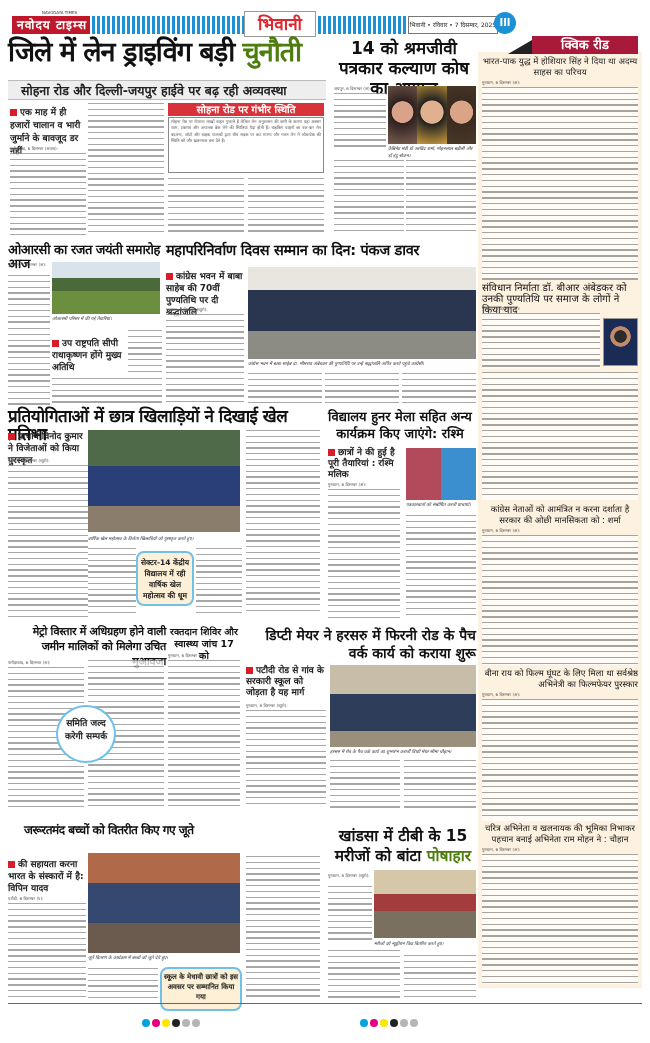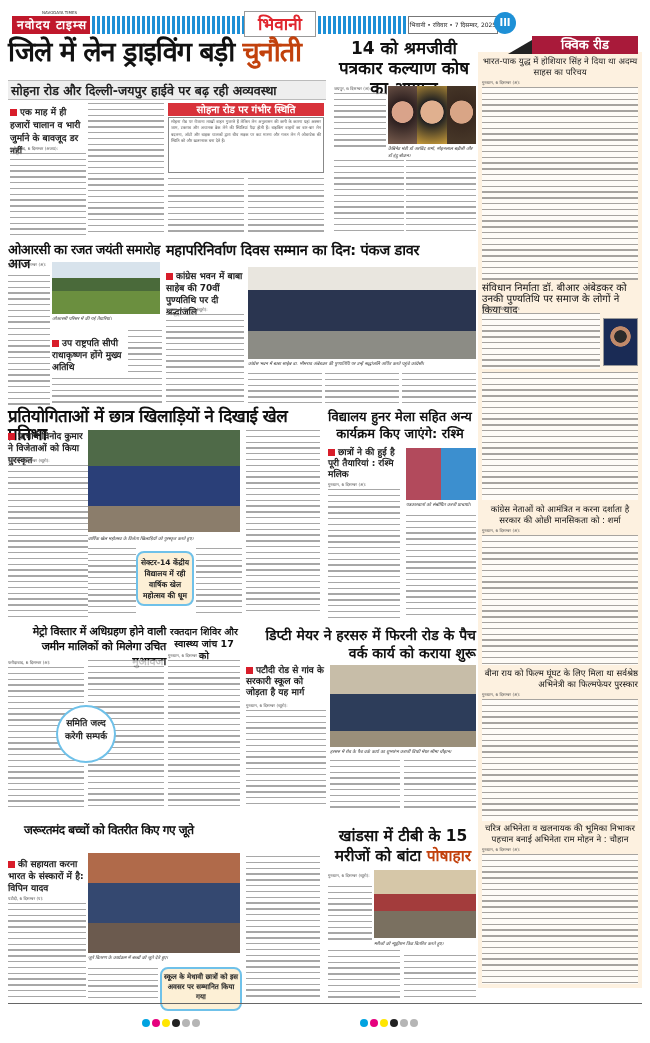--- a/index.html
+++ b/index.html
@@ -7,21 +7,21 @@
 .abs{position:absolute}
 .masthead{position:absolute;left:8px;top:10px;width:636px;height:24px}
 .brand{position:absolute;left:4px;top:6px;width:78px;height:18px;background:#c0182b;color:#fff;font-weight:bold;font-size:12px;line-height:18px;padding-left:5px;letter-spacing:1px}
 .brand-top{position:absolute;left:34px;top:0;font-size:4px;color:#333}
 .stripes{position:absolute;left:84px;top:6px;width:206px;height:18px;background:repeating-linear-gradient(90deg,#1e90d6 0 3px,#fff 3px 5px)}
 .stripes2{position:absolute;left:310px;top:6px;width:92px;height:18px;background:repeating-linear-gradient(90deg,#1e90d6 0 3px,#fff 3px 5px)}
 .city{position:absolute;left:236px;top:1px;width:72px;height:26px;background:#fff;border:1px solid #999;color:#e0262e;font-weight:bold;font-size:17px;text-align:center;line-height:24px}
 .dateline{position:absolute;left:400px;top:6px;width:90px;height:18px;border:1px solid #777;font-size:6px;line-height:16px;text-align:center;background:#fff}
 .pageno{position:absolute;left:486px;top:2px;width:22px;height:22px;border-radius:50%;background:#1e90d6;color:#fff;font-weight:bold;font-size:10px;text-align:center;line-height:22px}
 .hl{font-weight:bold;color:#111;line-height:1.05}
-.blue{color:#c2410c}
+.blue{color:#4d7c0f}
 .red-sq{display:inline-block;width:7px;height:7px;background:#d81d2a;margin-right:3px;vertical-align:middle}
 .txt{font-size:4.2px;line-height:6.3px;color:#555;text-align:justify}
 .txtlines{background:repeating-linear-gradient(180deg,#8a8a8a 0 1.3px,#fff 1.3px 5.8px);opacity:.75}
 .caption{font-size:4.5px;color:#333;font-style:italic;line-height:7px}
 .redbox{background:#d8323a;color:#fff;font-weight:bold;text-align:center}
 .sidebar{position:absolute;left:478px;top:52px;width:164px;height:936px;background:#fdf1e0}
 .sub{font-weight:bold;font-size:9px;line-height:12px;color:#222}
 .rule{border-top:1px solid #666}
 .dots span{display:inline-block;width:8px;height:8px;border-radius:50%;margin-right:2px}
 </style>
@@ -35,21 +35,21 @@
   <div class="stripes2"></div>
   <div class="city">भिवानी</div>
   <div class="dateline">भिवानी • रविवार • 7 दिसम्बर, 2025</div>
   <div class="pageno">III</div>
 </div>
 
 <div class="abs hl" style="left:8px;top:38px;width:318px;font-size:27px;letter-spacing:-1px">
   <span>जिले में लेन ड्राइविंग बड़ी</span>
   <span class="blue">चुनौती</span>
 </div>
-<div class="abs" style="left:8px;top:80px;width:318px;height:20px;background:#eee;border-top:1px solid #bbb;border-bottom:1px solid #bbb;font-size:12.5px;font-weight:bold;line-height:20px;padding-left:3px;color:#222">सोहना रोड और दिल्ली-जयपुर हाईवे पर बढ़ रही अव्यवस्था</div>
+<div class="abs" style="left:8px;top:80px;width:318px;height:20px;background:#eee;border-top:1px solid #bbb;border-bottom:1px solid #bbb;font-size:12.5px;font-weight:bold;line-height:20px;padding-left:13px;color:#222">सोहना रोड और दिल्ली-जयपुर हाईवे पर बढ़ रही अव्यवस्था</div>
 <div class="abs sub" style="left:10px;top:106px;width:72px;font-size:9px;line-height:13px"><span class="red-sq"></span><span>एक माह में ही हजारों चालान व भारी जुर्माने के बावजूद डर नहीं</span></div>
 <div class="abs txt" style="left:10px;top:146px;width:76px">फरीदाबाद, 6 दिसम्बर (अजय):</div>
 <div class="abs txtlines" style="left:10px;top:153px;width:76px;height:82px"></div>
 <div class="abs txtlines" style="left:88px;top:103px;width:76px;height:132px"></div>
 <div class="abs redbox" style="left:168px;top:103px;width:156px;height:13px;font-size:10px;line-height:13px">सोहना रोड पर गंभीर स्थिति</div>
 <div class="abs txt" style="left:168px;top:117px;width:156px;height:56px;border:1px solid #888;padding:1px 2px;font-size:4.1px">सोहना रोड पर रोजाना लाखों वाहन गुजरते हैं लेकिन लेन अनुशासन की कमी के कारण यहां अक्सर जाम, टकराव और अचानक ब्रेक लेने की स्थितियां पैदा होती हैं। बाइकिंग वाहनों का बार-बार लेन बदलना, ऑटो और बाइक चालकों द्वारा बीच सड़क पर कट मारना और गलत लेन में ओवरटेक की स्थिति को और खतरनाक बना देते हैं।</div>
 <div class="abs txtlines" style="left:168px;top:178px;width:76px;height:56px"></div>
 <div class="abs txtlines" style="left:248px;top:178px;width:76px;height:56px"></div>
 
 <div class="abs hl" style="left:332px;top:38px;width:144px;font-size:17px;text-align:center;line-height:20px">14 को श्रमजीवी पत्रकार कल्याण कोष का आगाज</div>

